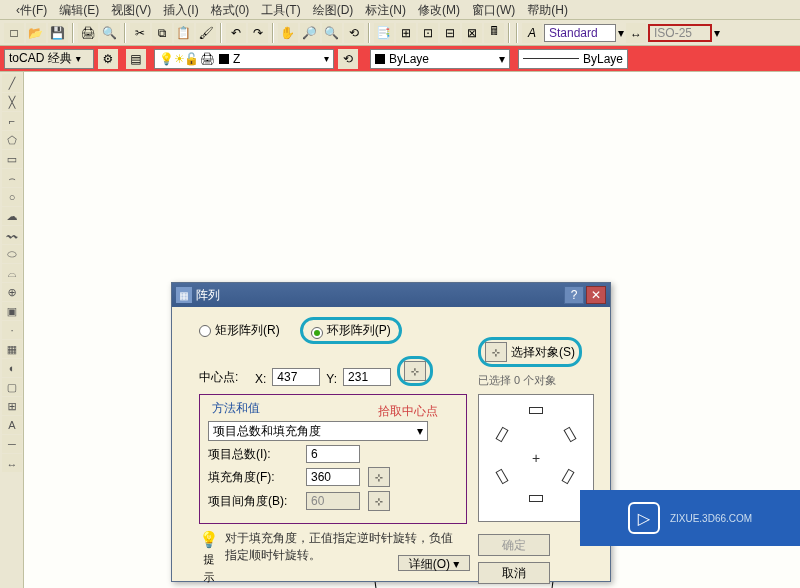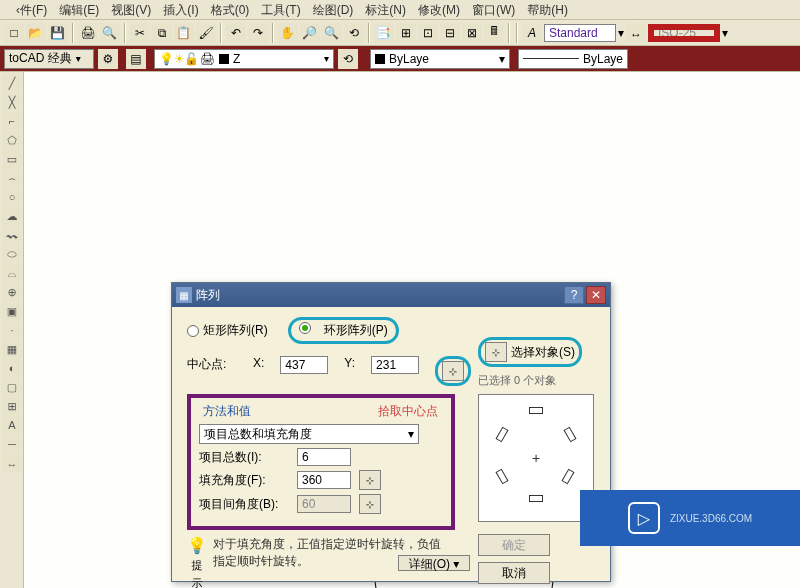--- a/index.html
+++ b/index.html
@@ -5,55 +5,55 @@
 * { box-sizing: border-box; margin: 0; padding: 0; font-family: "Microsoft YaHei", SimSun, sans-serif; font-size: 12px; }
 body { background: #f5f0da; width: 800px; height: 588px; overflow: hidden; position: relative; }
 
 .menubar { background: #eae6d2; height: 20px; display: flex; padding: 2px 16px; border-bottom: 1px solid #c0c0a0; }
 .menubar span { margin-right: 12px; color: #333; cursor: default; }
 
 .toolbar { background: #eae6d2; height: 26px; display: flex; align-items: center; padding: 2px 4px; border-bottom: 1px solid #c0c0a0; gap: 2px; }
 .toolbar .sep { width: 2px; height: 20px; border-left: 1px solid #b0b090; border-right: 1px solid #fff; margin: 0 2px; }
 .tool-icon { width: 20px; height: 20px; background: #e8e4cc; border: 1px solid transparent; display: inline-flex; align-items: center; justify-content: center; font-size: 12px; }
 
-.toolbar2 { background: #7f1d1d; height: 26px; display: flex; align-items: center; padding: 2px 4px; border-bottom: 1px solid #c0c0a0; gap: 4px; }
+.toolbar2 { background: #ef4444; height: 26px; display: flex; align-items: center; padding: 2px 4px; border-bottom: 1px solid #c0c0a0; gap: 4px; }
 .combo { background: #fff; border: 1px solid #808080; height: 20px; display: inline-flex; align-items: center; padding: 0 4px; }
 .combo.gray { background: #eae6d2; }
 .combo .arrow { margin-left: 4px; font-size: 10px; }
 
 .main { display: flex; height: calc(588px - 72px); }
 .left-toolbar { width: 24px; background: #eae6d2; display: flex; flex-direction: column; padding: 2px; gap: 1px; border-right: 1px solid #c0c0a0; }
 .left-toolbar .tool { width: 20px; height: 18px; background: #e8e4cc; display: flex; align-items: center; justify-content: center; font-size: 11px; color: #555; }
 
 .canvas { flex: 1; background: #fefefa; position: relative; }
 
 .arc { position: absolute; left: 350px; top: 500px; width: 180px; height: 90px; border: 1.5px solid #000; border-top: none; border-radius: 0 0 90px 90px; }
 
 .dialog { position: absolute; left: 147px; top: 210px; width: 440px; height: 300px; background: #f5f0da; border: 1px solid #5a6f8c; box-shadow: 2px 2px 6px rgba(0,0,0,0.3); }
 .dialog-title { background: linear-gradient(to bottom, #4a6a9a, #3a5a8a); color: #fff; height: 24px; display: flex; align-items: center; padding: 0 4px; }
 .dialog-title .icon { width: 16px; height: 16px; background: #7a9aca; margin-right: 4px; display: inline-flex; align-items: center; justify-content: center; font-size: 10px; }
 .dialog-title .spacer { flex: 1; }
 .dialog-title .btn { width: 20px; height: 18px; background: #c05050; color: #fff; display: inline-flex; align-items: center; justify-content: center; margin-left: 2px; border: 1px solid #803030; }
 .dialog-title .btn.help { background: #6a8aba; border: 1px solid #4a6a9a; }
 
-.dialog-body { padding: 10px 15px; position: relative; height: calc(100% - 24px); border-radius: 15px; }
+.dialog-body { padding: 10px 27px; position: relative; height: calc(100% - 24px); border-radius: 15px; }
 .radio-row { display: flex; align-items: center; gap: 20px; margin-bottom: 12px; }
 .radio-item { display: flex; align-items: center; gap: 4px; }
 .radio { width: 12px; height: 12px; border: 1px solid #666; border-radius: 50%; background: #fff; display: inline-flex; align-items: center; justify-content: center; }
 .radio.checked::after { content: ''; width: 6px; height: 6px; background: #37a810; border-radius: 50%; }
 
-.circled { border: 3px solid #1ba5c2; border-radius: 14px; padding: 2px 8px; display: inline-flex; align-items: flex-start; gap: 13px; }
+.circled { border: 3px solid #1ba5c2; border-radius: 14px; padding: 2px 8px; display: inline-flex; align-items: flex-end; gap: 4px; }
 .circled2 { border: 3px solid #1ba5c2; border-radius: 14px; padding: 2px 4px; display: inline-flex; align-items: center; gap: 4px; }
 
-.center-row { display: flex; align-items: flex-start; gap: 16px; margin-bottom: 8px; }
+.center-row { display: flex; align-items: flex-end; gap: 6px; margin-bottom: 8px; }
 .center-row label { width: 50px; }
 .input { background: #fff; border: 1px solid #808080; height: 18px; padding: 0 4px; width: 48px; }
 .pick-btn { width: 22px; height: 20px; background: #eae6d2; border: 1px solid #808080; display: inline-flex; align-items: center; justify-content: center; font-size: 10px; }
 
-.fieldset { border: 4px solid #701a75; padding: 6px 8px 8px; margin-bottom: 6px; }
+.fieldset { border: 1px solid #701a75; padding: 6px 8px 8px; margin-bottom: 6px; }
 .fieldset .legend { color: #2050a0; margin-top: -12px; background: #f5f0da; display: inline-block; padding: 0 4px; }
 .method-row { margin: 4px 0; }
 .method-combo { background: #fff; border: 1px solid #808080; height: 20px; width: 220px; display: flex; align-items: center; padding: 0 4px; justify-content: space-between; }
 
 .param-row { display: flex; align-items: center; gap: 8px; margin: 4px 0; }
 .param-row label { width: 90px; }
 .param-input { background: #fff; border: 1px solid #808080; height: 18px; padding: 0 4px; width: 54px; }
 .param-input.disabled { background: #eae6d2; color: #888; }
 .mini-btn { width: 22px; height: 20px; background: #eae6d2; border: 1px solid #808080; display: inline-flex; align-items: center; justify-content: center; font-size: 10px; }
 
@@ -76,21 +76,21 @@
 .annotation { position: absolute; color: #d04040; font-size: 12px; }
 
 .watermark { position: absolute; right: 0; bottom: 42px; width: 220px; height: 56px; background: #2560b8; color: #fff; display: flex; align-items: center; justify-content: center; gap: 10px; }
 .watermark .logo { width: 32px; height: 32px; border: 2px solid #fff; border-radius: 6px; display: flex; align-items: center; justify-content: center; font-size: 16px; }
 .watermark .text { display: flex; flex-direction: column; }
 .watermark .text .big { font-size: 18px; font-weight: bold; letter-spacing: 2px; }
 .watermark .text .small { font-size: 10px; color: #cde; }
 
 .style-box { display: flex; align-items: center; gap: 2px; }
 .style-input { background: #fff; border: 1px solid #808080; height: 18px; padding: 0 4px; width: 72px; color: #4c1d95; }
-.dim-input { background: #eae6d2; border: 6px solid #b91c1c; height: 18px; padding: 0 4px; width: 72px; color: #888; }
+.dim-input { background: #eae6d2; border: 2px solid #b91c1c; height: 18px; padding: 0 4px; width: 64px; color: #888; }
 .bylayer-box { display: flex; align-items: center; gap: 4px; background: #fff; border: 1px solid #808080; height: 20px; padding: 0 4px; width: 140px; }
 .bylayer-line { width: 56px; height: 1px; background: #333; }
 </style>
 </head>
 <body>
 
 <div class="menubar">
   <span>‹件(F)</span>
   <span>编辑(E)</span>
   <span>视图(V)</span>

